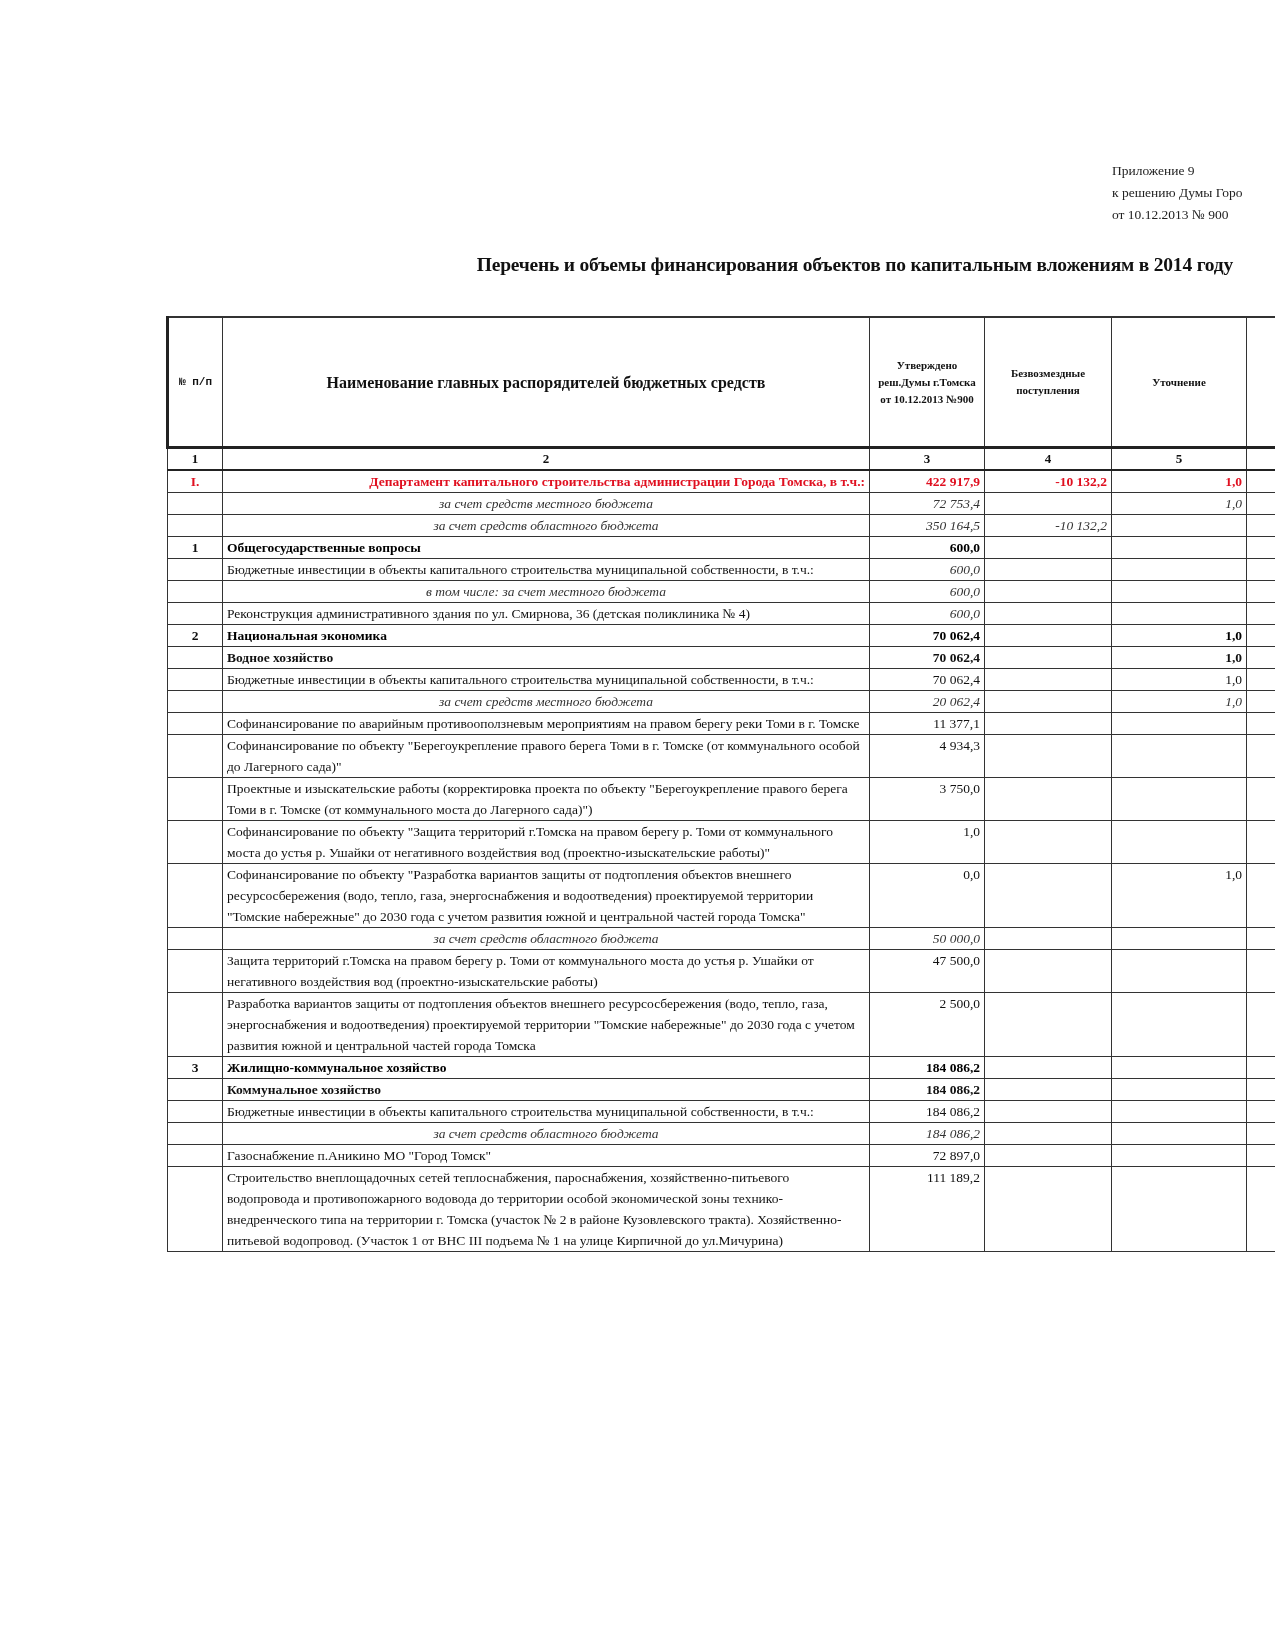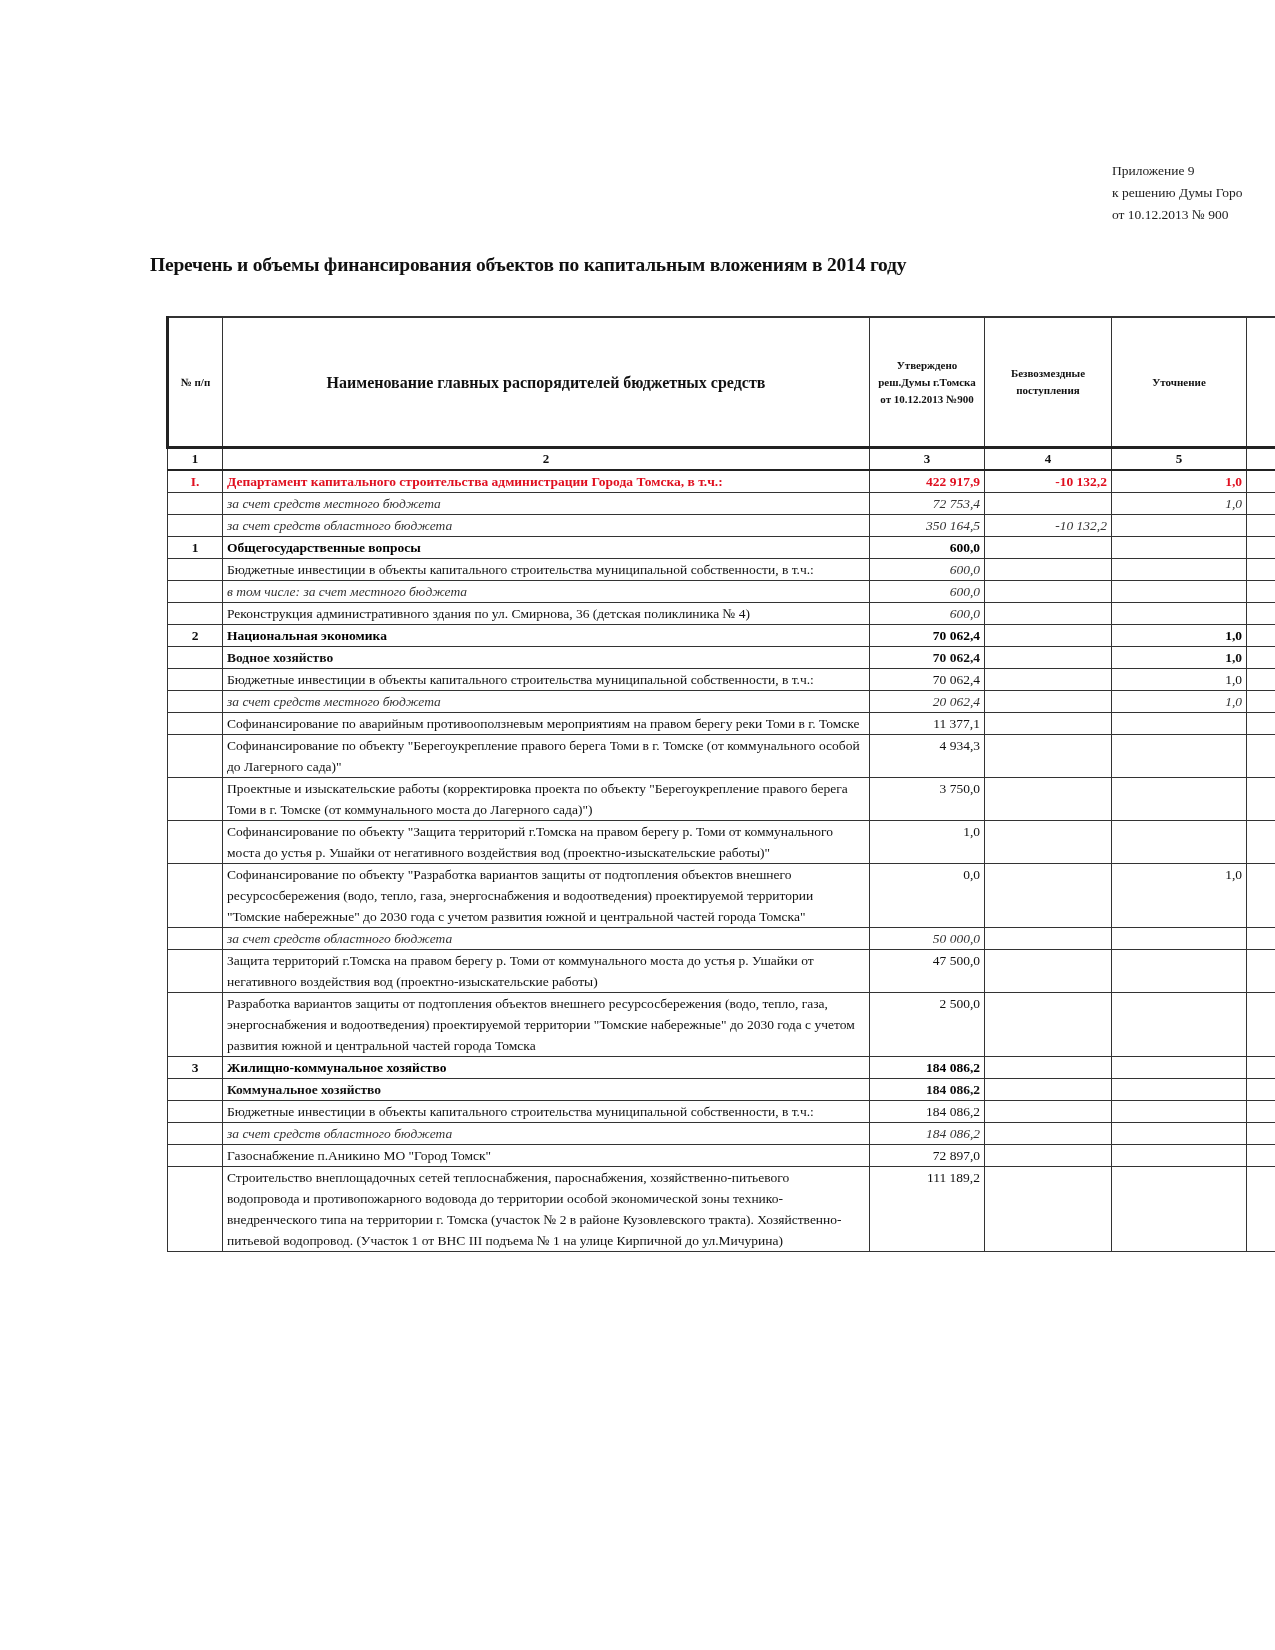--- a/index.html
+++ b/index.html
@@ -6,21 +6,21 @@
   body {
     width: 1275px; height: 1650px; position: relative; overflow: hidden;
     font-family: "Liberation Serif", "DejaVu Serif", serif; color: #111;
   }
   .appendix {
     position: absolute; left: 1112px; top: 160px; width: 200px;
     font-size: 13.5px; line-height: 22px; color: #222; white-space: nowrap;
   }
   .title {
     position: absolute; left: 150px; top: 254px; width: 1125px;
-    text-align: left; box-sizing: border-box;
+    text-align: right; padding-right: 42px; box-sizing: border-box;
     font-size: 19.5px; font-weight: bold; letter-spacing: -0.2px; color: #111;
   }
   table.budget {
     position: absolute; left: 166px; top: 316px;
     border-collapse: collapse; table-layout: fixed; width: 1150px;
     font-size: 13.5px; line-height: 21px;
   }
   table.budget col.c1 { width: 55px; }
   table.budget col.c2 { width: 647px; }
   table.budget col.c3 { width: 115px; }
@@ -35,24 +35,24 @@
     vertical-align: middle; height: 128px; border-top: 2.5px solid #333;
   }
   table.budget th.c2h { font-size: 16px; }
   tr.num-row td {
     font-weight: bold; text-align: center; height: 20px; line-height: 20px;
     border-top: 3px solid #222; border-bottom: 2px solid #222; font-size: 13px;
   }
   td.n { text-align: center; font-weight: bold; }
   td.v { text-align: right; white-space: nowrap; padding-right: 2px; }
   td.v.bottom { vertical-align: bottom; }
-  .red { color: #e01020; font-weight: bold; }
+  .red { color: #e01020; font-weight: bold; text-align: right; }
   .blue { color: #000000; font-weight: bold; }
   .bold { font-weight: bold; }
-  .ital { font-style: italic; color: #333; }
+  .ital { font-style: italic; color: #333; text-align: center; }
   td.c1 { border-left: 3px solid #222; }
   td.gray, th.gray { border-left-color: #888; }
 </style>
 </head>
 <body>
 
 <div class="appendix">
   <div>Приложение 9</div>
   <div>к решению Думы Горо</div>
   <div>от  10.12.2013  № 900</div>
@@ -64,21 +64,21 @@
   <colgroup>
     <col class="c1">
       <col class="c2">
       <col class="c3">
       <col class="c4">
       <col class="c5">
       <col class="c6">
   </colgroup>
   <thead>
     <tr>
-      <th style="border-left:3px solid #222;">№ п/п</th>
+      <th style="border-left:3px solid #222;font-family:Liberation Mono, monospace;">№ п/п</th>
       <th class="c2h gray">Наименование главных распорядителей бюджетных средств</th>
       <th>Утверждено реш.Думы г.Томска от 10.12.2013 №900</th>
       <th>Безвозмездные поступления</th>
       <th class="gray">Уточнение</th>
       <th class="gray"></th>
     </tr>
   </thead>
   <tbody id="tbody">
     <tr class="num-row">
       <td class="c1">1</td>

